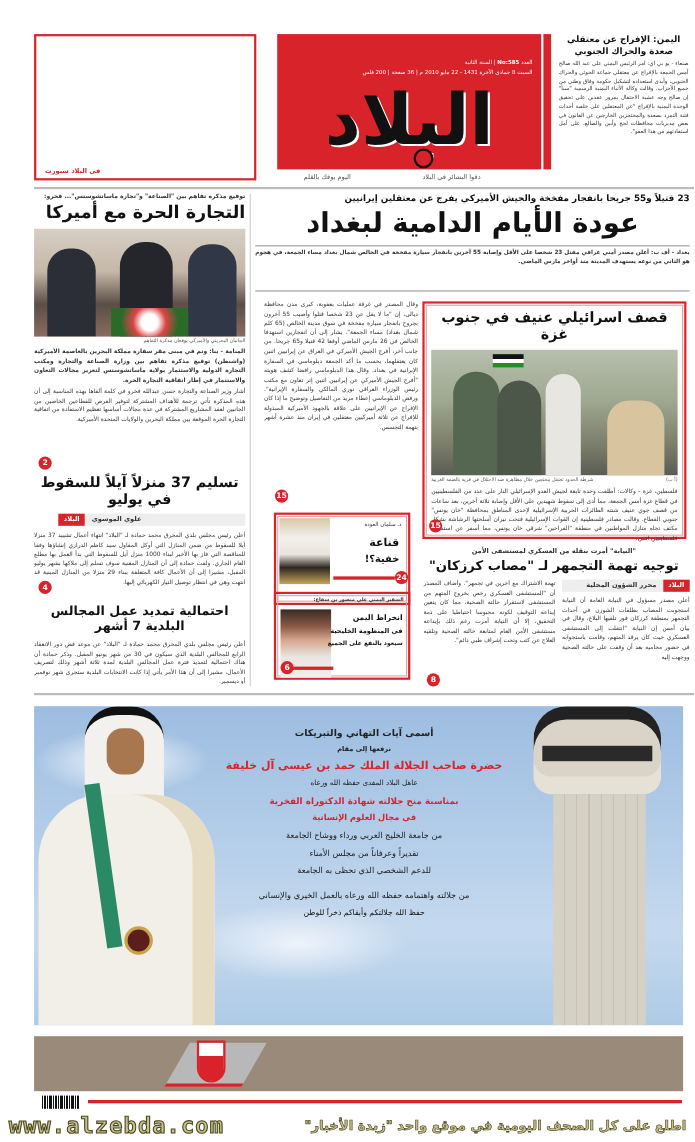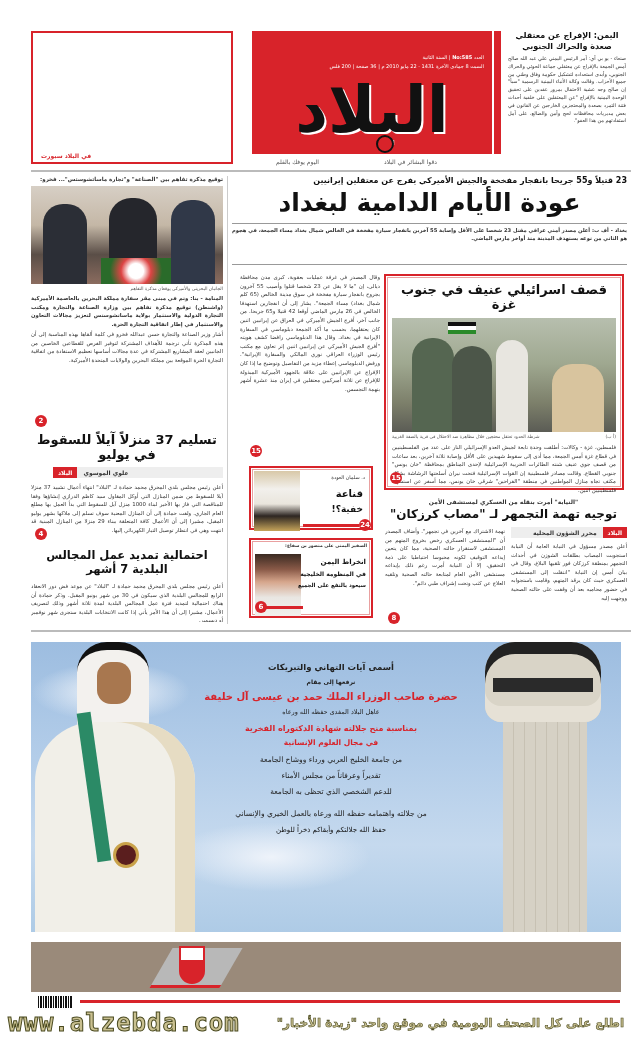--- a/index.html
+++ b/index.html
@@ -42,20 +42,21 @@
 <div class="abs" style="left:508px;top:31px;width:118px;height:136px">
   <div class="rtl" style="font-size:8px;font-weight:bold;text-align:center;color:#111">اليمن: الإفراج عن معتقلي</div>
   <div class="rtl" style="font-size:8px;font-weight:bold;text-align:center;color:#111;margin-bottom:4px;margin-top:2px">صعدة والحراك الجنوبي</div>
   <div class="body-text" style="height:92px;overflow:hidden;font-size:5px;line-height:7.8px">صنعاء - يو بي آي: أمر الرئيس اليمني علي عبد الله صالح أمس الجمعة بالإفراج عن معتقلي جماعة الحوثي والحراك الجنوبي، وأبدى استعداده لتشكيل حكومة وفاق وطني من جميع الأحزاب. وقالت وكالة الأنباء اليمنية الرسمية "سبأ" إن صالح وجه عشية الاحتفال بمرور عقدين على تحقيق الوحدة اليمنية بالإفراج "عن المعتقلين على خلفية أحداث فتنة التمرد بصعدة والمحتجزين الخارجين عن القانون في بعض مديريات محافظات لحج وأبين والضالع، على أمل استفادتهم من هذا العفو".</div>
 </div>
 
 <div class="hr" style="left:31px;top:170px;width:600px"></div>
 
 <div class="abs" style="left:31px;top:176px;width:192px;height:240px">
   <div class="rtl" style="font-size:5.5px;font-weight:bold;color:#333">توقيع مذكرة تفاهم بين "الصناعة" و"تجارة ماساتشوستس"... فخرو:</div>
+  <div class="rtl" style="font-size:16px;font-weight:bold;color:#111;line-height:22px">التجارة الحرة مع أميركا</div>
   <div style="position:relative;width:192px;height:98px;margin-top:4px;background:linear-gradient(180deg,#d7cfc5 0%,#c4b7a6 40%,#5a4e47 70%,#8b6c5f 100%);overflow:hidden">
     <div class="abs" style="left:12px;top:18px;width:44px;height:80px;background:#2b2e36;border-radius:20px 20px 0 0"></div>
     <div class="abs" style="left:78px;top:12px;width:48px;height:86px;background:#25262c;border-radius:22px 22px 0 0"></div>
     <div class="abs" style="left:140px;top:14px;width:44px;height:84px;background:#303848;border-radius:20px 20px 0 0"></div>
     <div class="abs" style="left:70px;top:72px;width:70px;height:26px;background:radial-gradient(circle,#fff 20%,#d44 40%,#2a6b2a 70%)"></div>
   </div>
   <div class="rtl" style="font-size:4.5px;color:#555;margin-top:2px">الجانبان البحريني والأميركي يوقعان مذكرة التفاهم</div>
   <div class="body-text" style="font-weight:bold;margin-top:3px;height:34px;overflow:hidden">المنامة - بنا: وتم في مبنى مقر سفارة مملكة البحرين بالعاصمة الأميركية (واشنطن) توقيع مذكرة تفاهم بين وزارة الصناعة والتجارة ومكتب التجارة الدولية والاستثمار بولاية ماساتشوستس لتعزيز مجالات التعاون والاستثمار في إطار اتفاقية التجارة الحرة.</div>
   <div class="body-text" style="margin-top:2px;height:34px;overflow:hidden">أشار وزير الصناعة والتجارة حسن عبدالله فخرو في كلمة ألقاها بهذه المناسبة إلى أن هذه المذكرة تأتي ترجمة للأهداف المشتركة لتوفير الفرص للقطاعين الخاصين من الجانبين لعقد المشاريع المشتركة في عدة مجالات أساسها تعظيم الاستفادة من اتفاقية التجارة الحرة الموقعة بين مملكة البحرين والولايات المتحدة الأميركية.</div>
 </div>
@@ -101,21 +102,21 @@
     <div class="abs" style="left:56px;top:4px;width:28px;height:12px;background:linear-gradient(180deg,#111 33%,#fff 33%,#fff 66%,#2a8a2a 66%)"></div>
   </div>
   <div class="rtl" style="display:flex;flex-direction:row-reverse;justify-content:space-between;font-size:4.5px;color:#555;margin-top:2px">
     <span>شرطة الحدود تعتقل محتجين خلال مظاهرة ضد الاحتلال في قرية بالضفة الغربية</span>
     <span>(أ ب)</span>
   </div>
   <div class="body-text" style="margin-top:4px;height:56px;overflow:hidden">فلسطين، غزة - وكالات: أطلقت وحدة تابعة لجيش العدو الإسرائيلي النار على عدد من الفلسطينيين في قطاع غزة أمس الجمعة، مما أدى إلى سقوط شهيدين على الأقل وإصابة ثلاثة آخرين، بعد ساعات من قصف جوي عنيف شنته الطائرات الحربية الإسرائيلية لإحدى المناطق بمحافظة "خان يونس" جنوبي القطاع. وقالت مصادر فلسطينية إن القوات الإسرائيلية فتحت نيران أسلحتها الرشاشة بشكل مكثف تجاه منازل المواطنين في منطقة "الفراحين" شرقي خان يونس، مما أسفر عن استشهاد فلسطينيين اثنين.</div>
 </div>
 <div class="badge" style="left:390px;top:472px">15</div>
 
-<div class="redbox" style="left:249px;top:466px;width:124px;height:64px">
+<div class="redbox" style="left:249px;top:466px;width:124px;height:84px">
   <div class="abs" style="left:3px;top:3px;width:46px;height:60px;background:linear-gradient(180deg,#d8c8a8 0%,#f2f0ec 30%,#e9e5dc 55%,#2d2622 75%,#c6a45a 100%)"></div>
   <div class="abs rtl" style="right:6px;top:6px;font-size:5px;color:#333">د. سلمان العودة</div>
   <div class="abs rtl" style="right:8px;top:20px;font-size:10px;font-weight:bold;color:#111">قناعة</div>
   <div class="abs rtl" style="right:8px;top:36px;font-size:9px;font-weight:bold;color:#111">خفية؟!</div>
   <div class="abs" style="left:52px;top:56px;width:56px;height:3px;background:#d8232a"></div>
   <div class="badge" style="left:108px;top:51px">24</div>
 </div>
 
 <div class="redbox" style="left:249px;top:538px;width:124px;height:80px">
   <div class="abs rtl" style="right:4px;top:3px;font-size:4.5px;color:#333;font-weight:bold">السفير اليمني علي منصور بن سفاع:</div>
@@ -159,36 +160,36 @@
 
   <div class="abs" style="left:452px;top:0;width:120px;height:290px">
     <div class="abs" style="left:2px;top:0;width:116px;height:80px;background:#d9d4c7;border-radius:30px 30px 16px 16px;box-shadow:inset 0 12px 0 #222,inset 0 -16px 0 #e6e1d6"></div>
     <div class="abs" style="left:10px;top:36px;width:100px;height:14px;background:#2a2a2a"></div>
     <div class="abs" style="left:20px;top:80px;width:84px;height:210px;background:repeating-linear-gradient(90deg,#d6d1c5 0 10px,#c7c1b3 10px 11px)"></div>
   </div>
 
   <div class="abs" style="left:150px;top:20px;width:300px;text-align:center;direction:rtl">
     <div style="font-size:8.5px;font-weight:bold;color:#222;margin-bottom:6px">أسمى آيات التهاني والتبريكات</div>
     <div style="font-size:6px;font-weight:bold;color:#222;margin-bottom:6px">نرفعها إلى مقام</div>
-    <div style="font-size:10px;font-weight:bold;color:#d8232a;margin-bottom:6px;white-space:nowrap">حضرة صاحب الوزراء الملك حمد بن عيسى آل خليفة</div>
+    <div style="font-size:10px;font-weight:bold;color:#d8232a;margin-bottom:6px;white-space:nowrap">حضرة صاحب الجلالة الملك حمد بن عيسى آل خليفة</div>
     <div style="font-size:6.5px;color:#222;margin-bottom:8px">عاهل البلاد المفدى حفظه الله ورعاه</div>
     <div style="font-size:8px;font-weight:bold;color:#d8232a;margin-bottom:5px">بمناسبة منح جلالته شهادة الدكتوراه الفخرية</div>
     <div style="font-size:7.5px;font-weight:bold;color:#d8232a;margin-bottom:8px">في مجال العلوم الإنسانية</div>
     <div style="font-size:7.5px;color:#222;margin-bottom:7px">من جامعة الخليج العربي ورداء ووشاح الجامعة</div>
     <div style="font-size:7.5px;color:#222;margin-bottom:7px">تقديراً وعرفاناً من مجلس الأمناء</div>
     <div style="font-size:7.5px;color:#222;margin-bottom:13px">للدعم الشخصي الذي تحظى به الجامعة</div>
     <div style="font-size:7.5px;color:#222;margin-bottom:8px;white-space:nowrap">من جلالته واهتمامه حفظه الله ورعاه بالعمل الخيري والإنساني</div>
     <div style="font-size:7px;font-weight:normal;color:#111">حفظ الله جلالتكم وأبقاكم ذخراً للوطن</div>
   </div>
 </div>
 
 <div class="abs" style="left:31px;top:942px;width:590px;height:50px;background:#9a8a7a">
   <div class="abs" style="left:130px;top:6px;width:70px;height:40px;background:#b8b8b8;transform:skewX(-30deg);border-bottom:3px solid #d8232a"></div>
   <div class="abs" style="left:148px;top:4px;width:26px;height:38px;background:linear-gradient(180deg,#fff 0%,#fff 35%,#d8232a 35%);border-radius:0 0 13px 13px;border:2px solid #d8232a"></div>
 </div>
 
 <div class="abs" style="left:38px;top:996px;width:34px;height:12px;background:repeating-linear-gradient(90deg,#111 0 1px,#fff 1px 2px,#111 2px 4px,#fff 4px 5px)"></div>
 <div class="abs" style="left:80px;top:1000px;width:540px;height:3px;background:#d8232a"></div>
 
 <div class="abs" style="left:0;top:1008px;width:632px;height:30px;display:flex;align-items:center;justify-content:space-between;padding:0 8px">
-  <div style="font-family:'DejaVu Sans Mono',monospace;font-size:24px;font-weight:bold;color:#c9c090;-webkit-text-stroke:1px #4a4a20;letter-spacing:1px">www.alzebda.com</div>
+  <div style="font-family:'DejaVu Sans Mono',monospace;font-size:20px;font-weight:bold;color:#c9c090;-webkit-text-stroke:1px #4a4a20;letter-spacing:1px">www.alzebda.com</div>
   <div class="rtl" style="font-size:12px;font-weight:bold;color:#c9c090;-webkit-text-stroke:0.6px #4a4a20">اطلع على كل الصحف اليومية في موقع واحد "زبدة الأخبار"</div>
 </div>
 
 </body></html>

